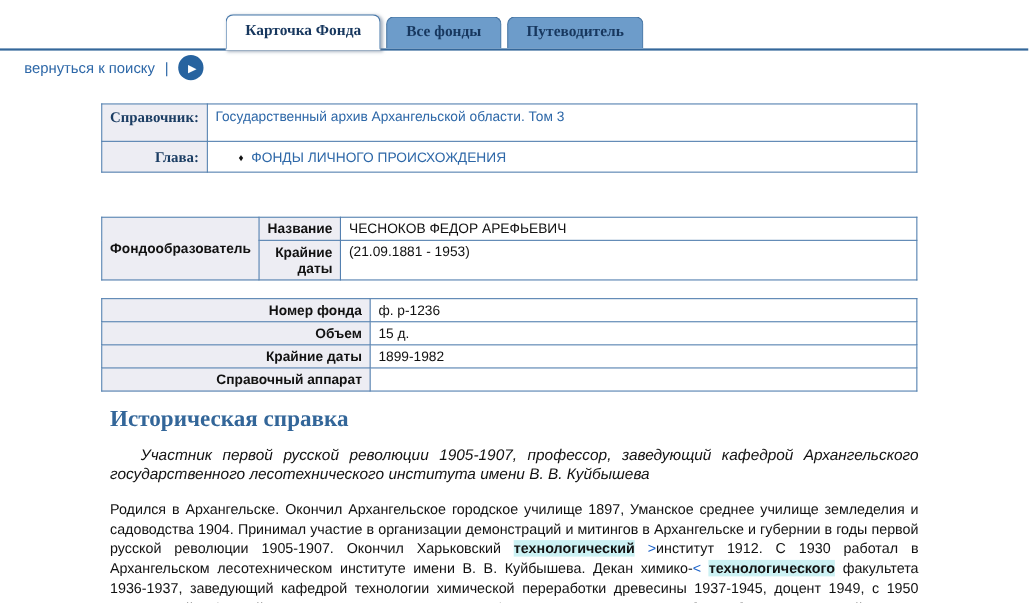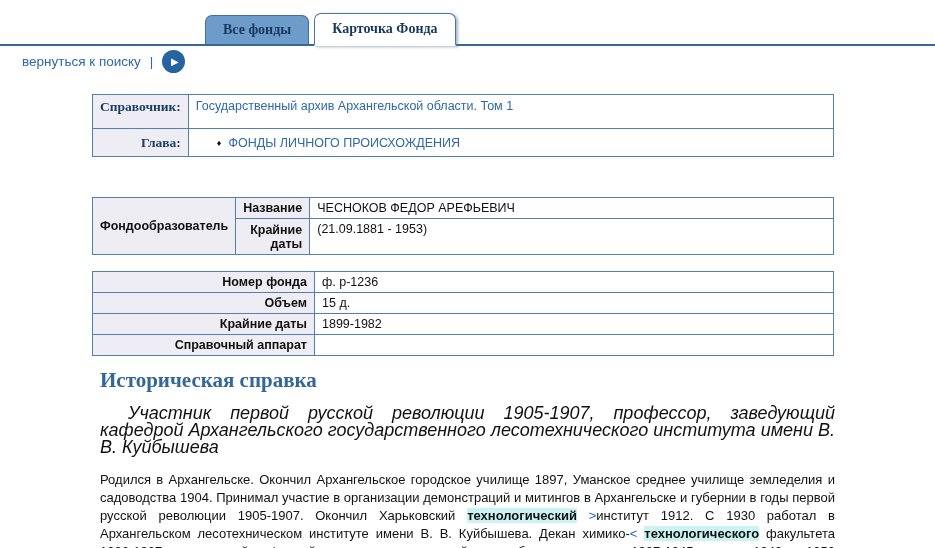--- a/index.html
+++ b/index.html
@@ -67,60 +67,61 @@
   .chapter-cell { padding-left:28px; }
   .bullet { color:#111; font-size:9px; margin-right:7px; vertical-align:1px; }
   .t2 { margin-top:40px; }
   .t2 .group { background:#EDEDF3; font-weight:bold; width:122px; text-align:center; vertical-align:middle; }
   .t2 .sub { width:74px; }
   .t2 .r1 td { height:21px; vertical-align:middle; }
   .t2 .r2 td { height:36px; vertical-align:top; padding-top:3px; }
   .t2 .r2 .sub { vertical-align:middle; }
   .t3 { margin-top:16px; }
   .t3 td { height:21px; vertical-align:middle; }
-  .t3 .lbl-sans { width:222px; }
+  .t3 .lbl-sans { width:244px; }
   
   .history { margin:12px 0 0 8px; width:735px; }
   .history-title {
     font-family:"Liberation Serif", serif; font-weight:bold;
     font-size:21px; color:#336699; margin:0 0 12px 0;
   }
   .lead {
     font-style:italic; text-align:justify; text-indent:28px;
-    font-size:18px; line-height:17px; margin:0 0 15px 0;
+    font-size:14px; line-height:17px; margin:0 0 15px 0;
   }
   .bodytext { text-align:justify; font-size:13px; line-height:18px; margin:0; }
   .hl { font-weight:bold; background:#CCF2F4; }
   .marker { color:#1F64C8; }
 </style>
 </head>
 <body>
 
 <div class="tabstrip">
+  <div class="tab active">Карточка Фонда</div>
   <div class="tab">Все фонды</div>
-  <div class="tab active">Карточка Фонда</div>
+  <div class="tab">Путеводитель</div>
 </div>
 
 <div class="resultbar">
   <div class="result-right">
     <span class="back-link">вернуться к поиску</span>
     <span class="pipe2">|</span>
     <span class="go-btn">
         <span>▶</span>
       </span>
   </div>
 </div>
 
 <div class="content">
 
   <table class="t1">
     <tbody>
         <tr class="r1">
       <td class="lbl-serif">Справочник:</td>
-      <td class="link-cell">Государственный архив Архангельской области. Том 1</td>
+      <td class="link-cell">Государственный архив Архангельской области. Том 3</td>
     </tr>
     <tr class="r2">
       <td class="lbl-serif">Глава:</td>
       <td class="chapter-cell"><span class="bullet">♦</span><span class="link-cell">ФОНДЫ ЛИЧНОГО ПРОИСХОЖДЕНИЯ</span></td>
     </tr>
   </tbody>
     </table>
 
   <table class="t2">
     <tbody>

